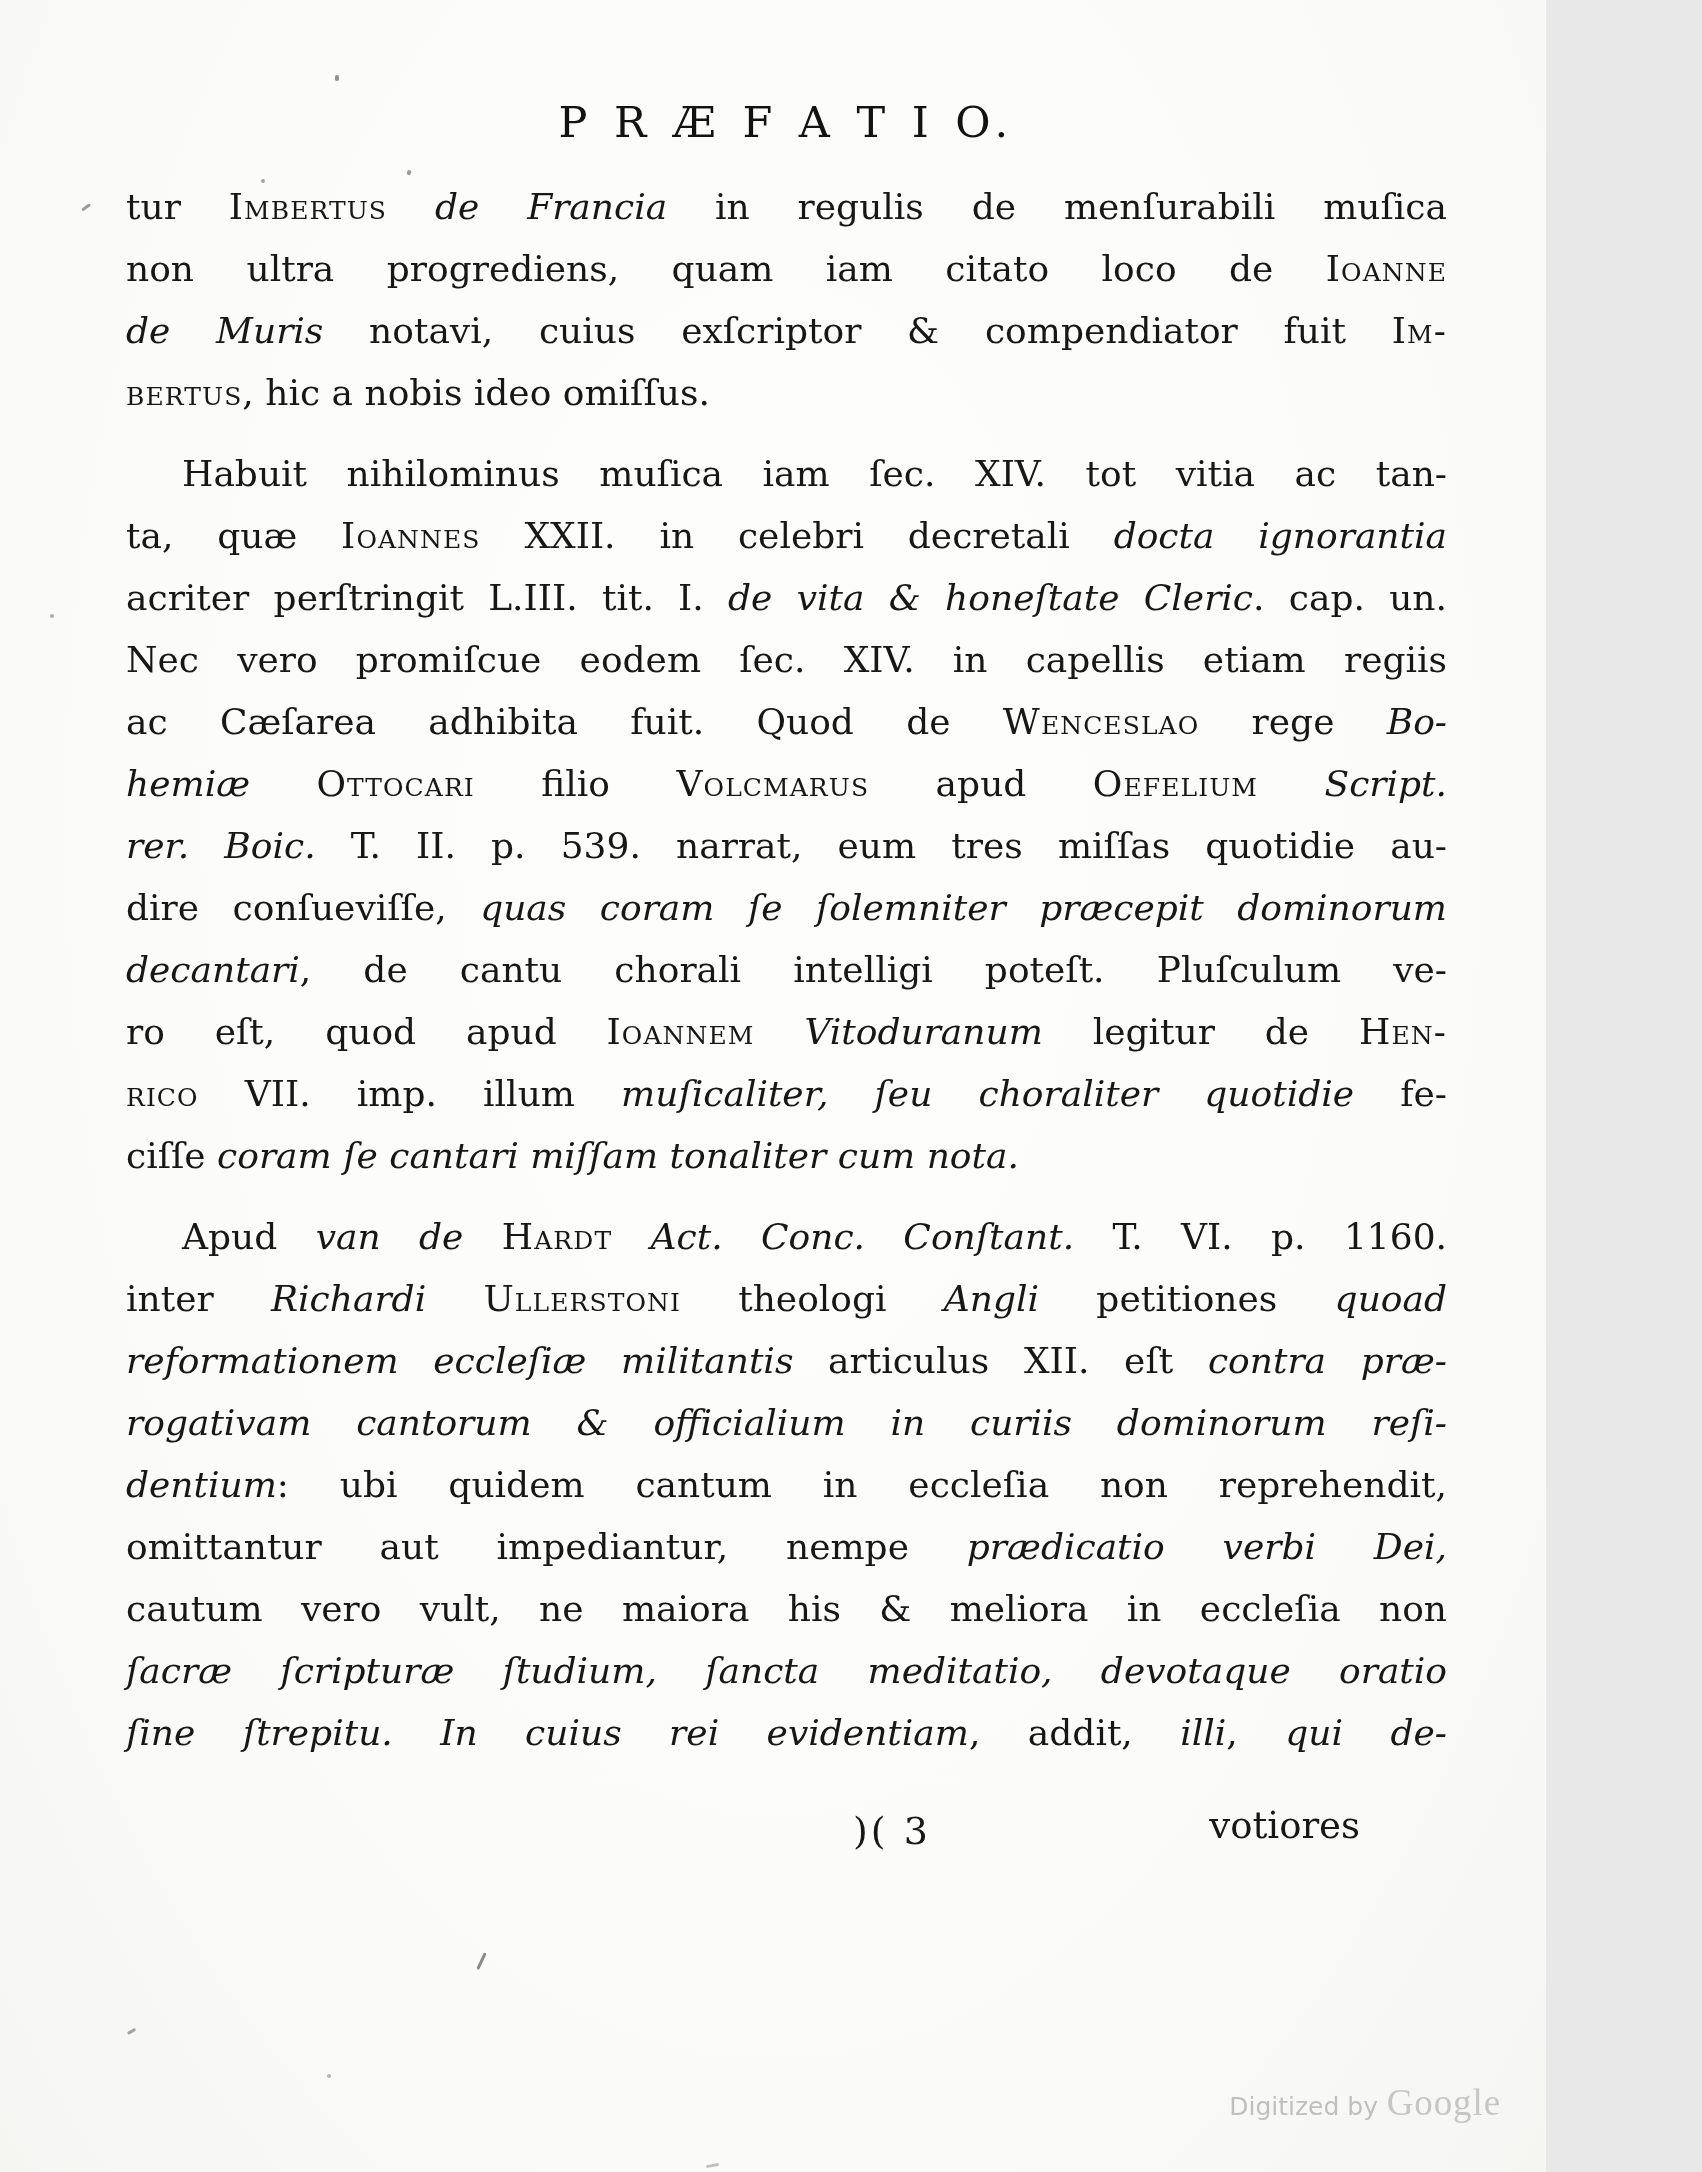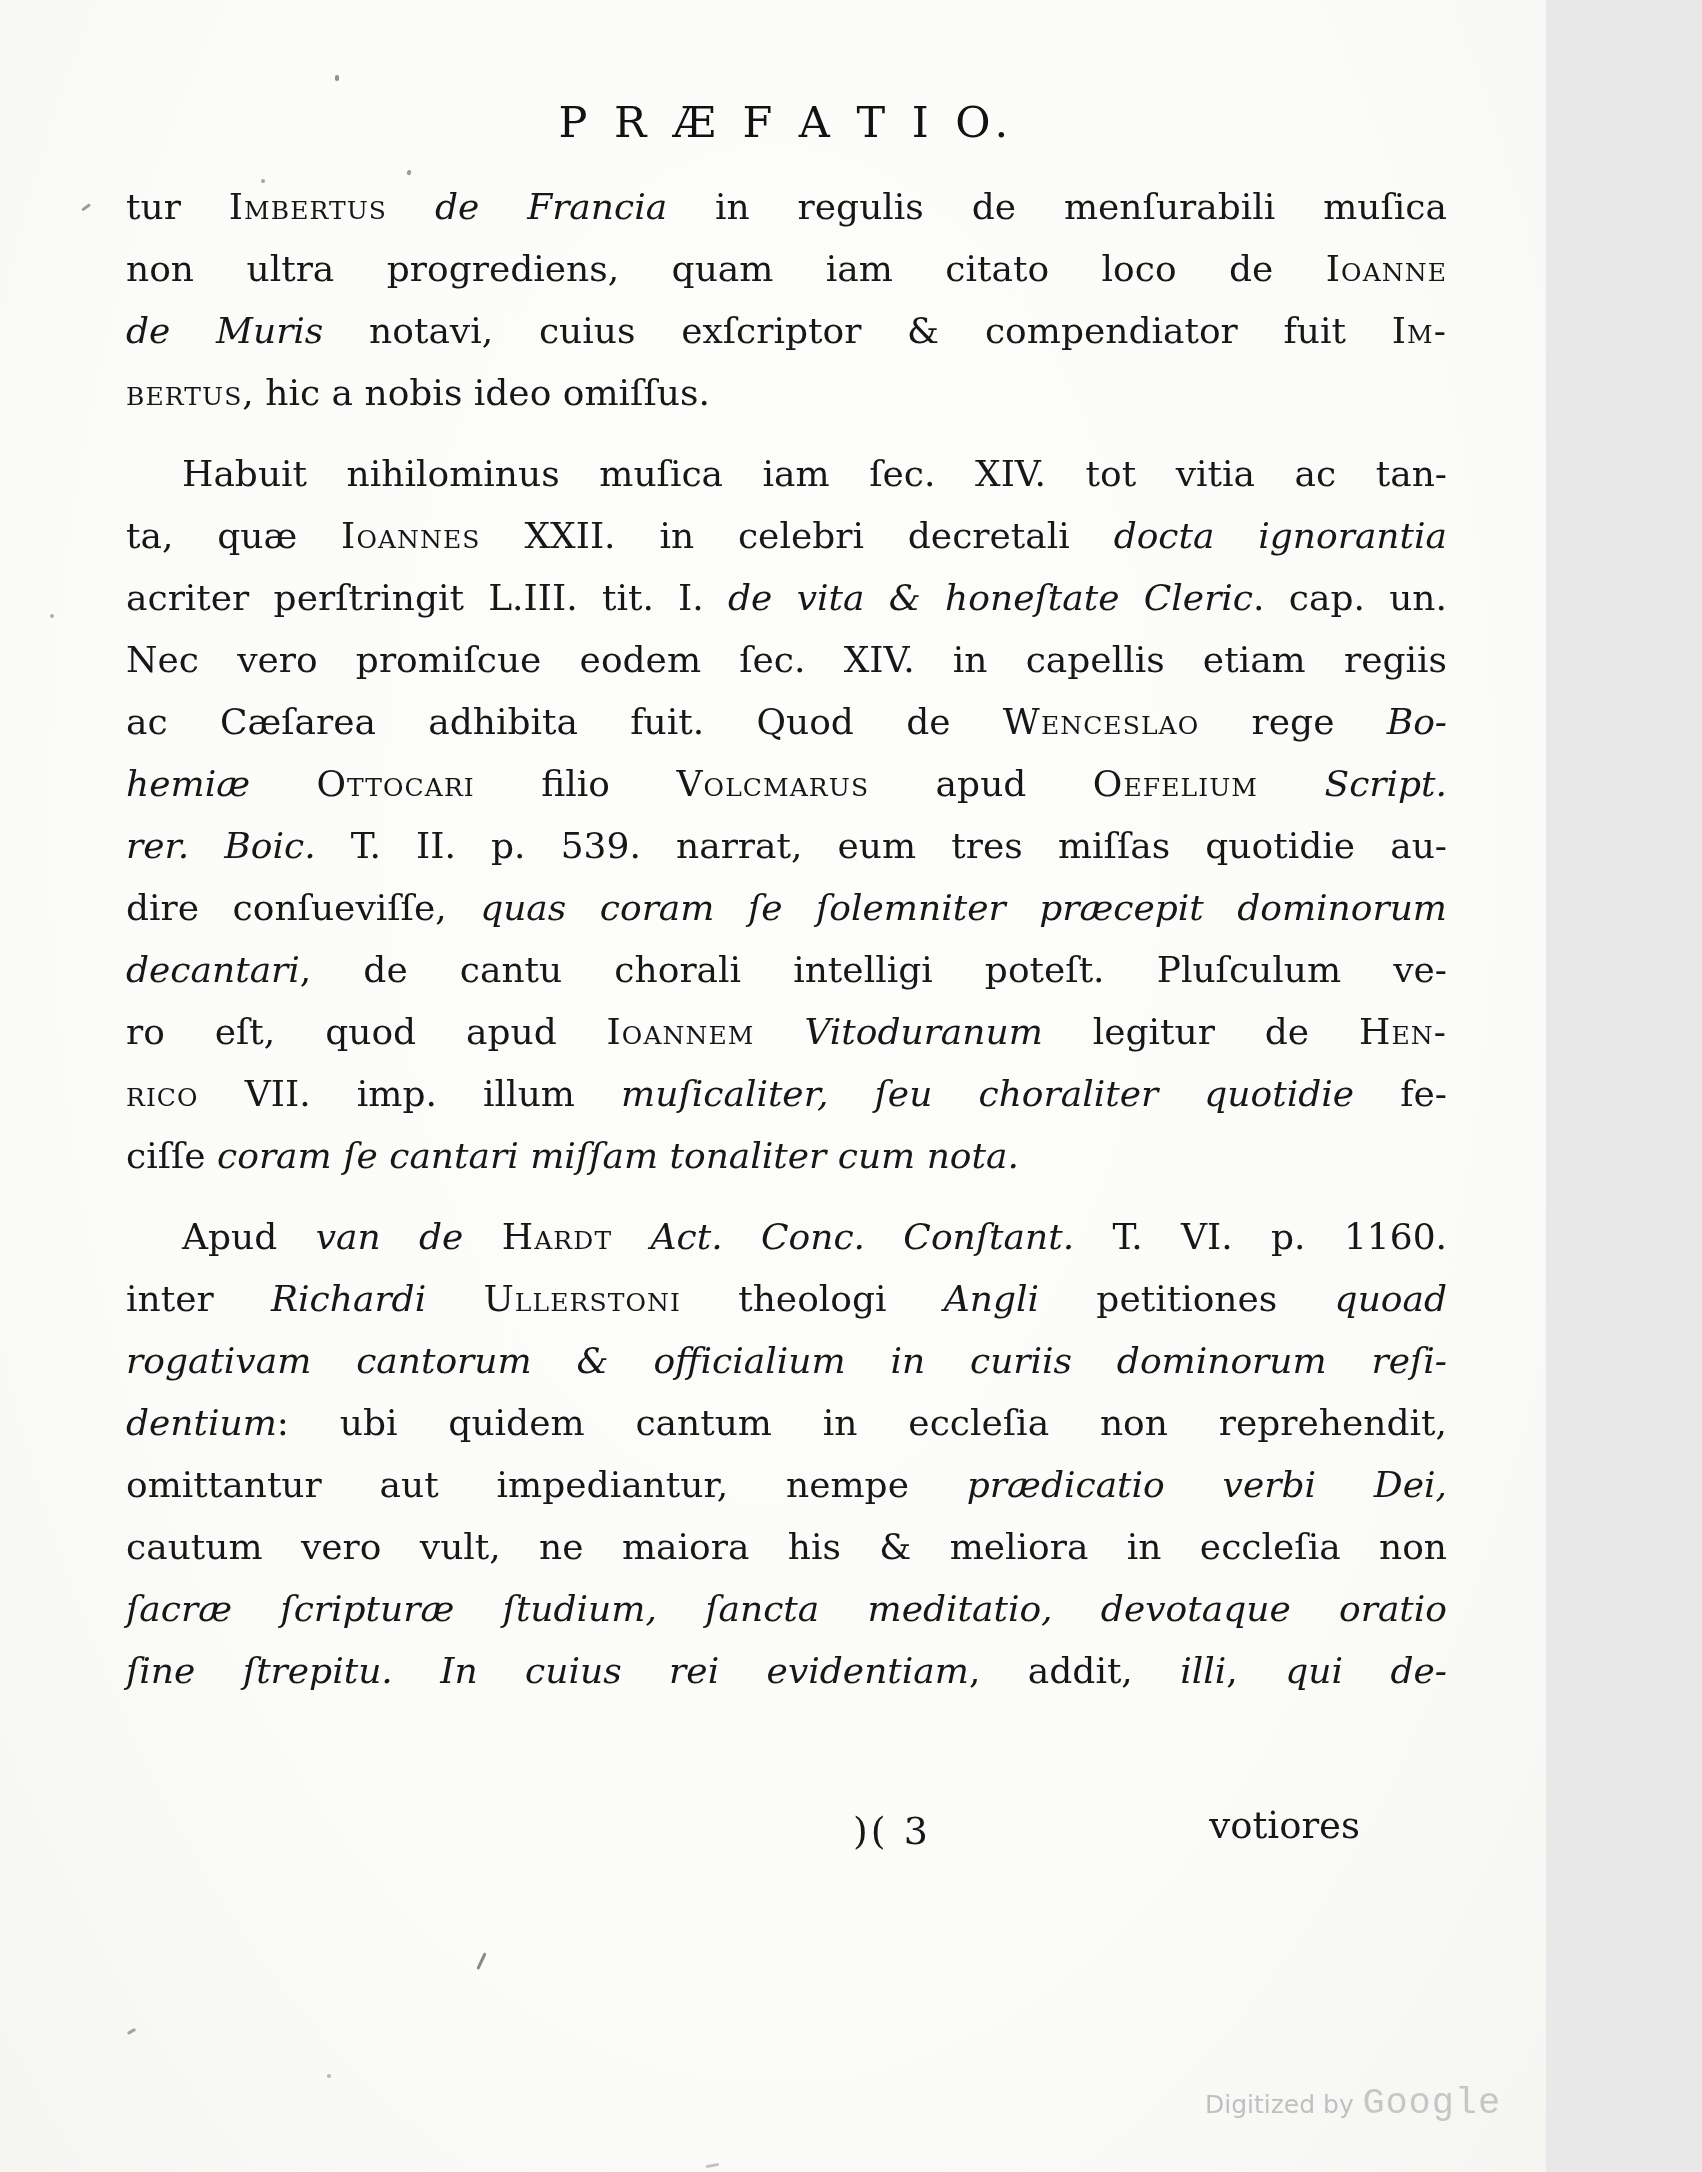--- a/index.html
+++ b/index.html
@@ -32,21 +32,21 @@
     font-size:38px;
   }
   .signature{position:absolute;left:727px;top:0;letter-spacing:0.08em;}
   .catchword{position:absolute;right:87px;top:-5.2px;font-size:37px;}
   .footer{
     position:absolute;right:45px;bottom:49px;
     color:#bfbfbf;font-family:"DejaVu Sans", sans-serif;font-size:25px;
     white-space:nowrap;
   }
   .footer .brand{
-    font-family:Liberation Mono, monospace;font-size:37px;color:#c6c6c6;
+    font-family:Liberation Serif, serif;font-size:37px;color:#c6c6c6;
     letter-spacing:0.9px;margin-left:8.7px;
   }
   .speck{position:absolute;background:#3c3c3c;border-radius:1.7px;}
 </style>
 </head>
 <body>
 
 <div class="page">
 
   <div class="title">P R Æ F A T I O.</div>
@@ -68,20 +68,21 @@
         <div class="line justify"><span class="seg-i">rer. Boic.</span><span class="seg-r"> T. II. p. 539. narrat, eum tres miſſas quotidie au-</span></div>
         <div class="line justify"><span class="seg-r">dire conſueviſſe, </span><span class="seg-i">quas coram ſe ſolemniter præcepit dominorum</span></div>
         <div class="line justify"><span class="seg-i">decantari</span><span class="seg-r">, de cantu chorali intelligi poteſt.  Pluſculum ve-</span></div>
         <div class="line justify"><span class="seg-r">ro eſt, quod apud </span><span class="seg-sc">Ioannem</span><span class="seg-r"> </span><span class="seg-i">Vitoduranum</span><span class="seg-r"> legitur de </span><span class="seg-sc">Hen-</span></div>
         <div class="line justify"><span class="seg-sc">rico</span><span class="seg-r"> VII. imp. illum </span><span class="seg-i">muſicaliter, ſeu choraliter quotidie</span><span class="seg-r"> fe-</span></div>
         <div class="line"><span class="seg-r">ciſſe </span><span class="seg-i">coram ſe cantari miſſam tonaliter cum nota.</span></div>
       </div>
       <div class="paragraph">
         <div class="line justify indent"><span class="seg-r">Apud </span><span class="seg-i">van de</span><span class="seg-r"> </span><span class="seg-sc">Hardt</span><span class="seg-r"> </span><span class="seg-i">Act. Conc. Conſtant.</span><span class="seg-r"> T. VI. p. 1160.</span></div>
         <div class="line justify"><span class="seg-r">inter </span><span class="seg-i">Richardi</span><span class="seg-r"> </span><span class="seg-sc">Ullerstoni</span><span class="seg-r"> theologi </span><span class="seg-i">Angli</span><span class="seg-r"> petitiones </span><span class="seg-i">quoad</span></div>
+        <div class="line justify"><span class="seg-i">reformationem eccleſiæ militantis</span><span class="seg-r"> articulus XII. eſt </span><span class="seg-i">contra præ-</span></div>
         <div class="line justify"><span class="seg-i">rogativam cantorum &amp; officialium in curiis dominorum reſi-</span></div>
         <div class="line justify"><span class="seg-i">dentium</span><span class="seg-r">: ubi quidem cantum in eccleſia non reprehendit,</span></div>
         <div class="line justify"><span class="seg-r">omittantur aut impediantur, nempe </span><span class="seg-i">prædicatio verbi Dei,</span></div>
         <div class="line justify"><span class="seg-r">cautum vero vult, ne maiora his &amp; meliora in eccleſia non</span></div>
         <div class="line justify"><span class="seg-i">ſacræ ſcripturæ ſtudium, ſancta meditatio, devotaque oratio</span></div>
         <div class="line justify"><span class="seg-i">ſine ſtrepitu.  In cuius rei evidentiam</span><span class="seg-r">, addit, </span><span class="seg-i">illi</span><span class="seg-r">, </span><span class="seg-i">qui de-</span></div>
       </div>
     </div>
 
   <div class="sig-row">

